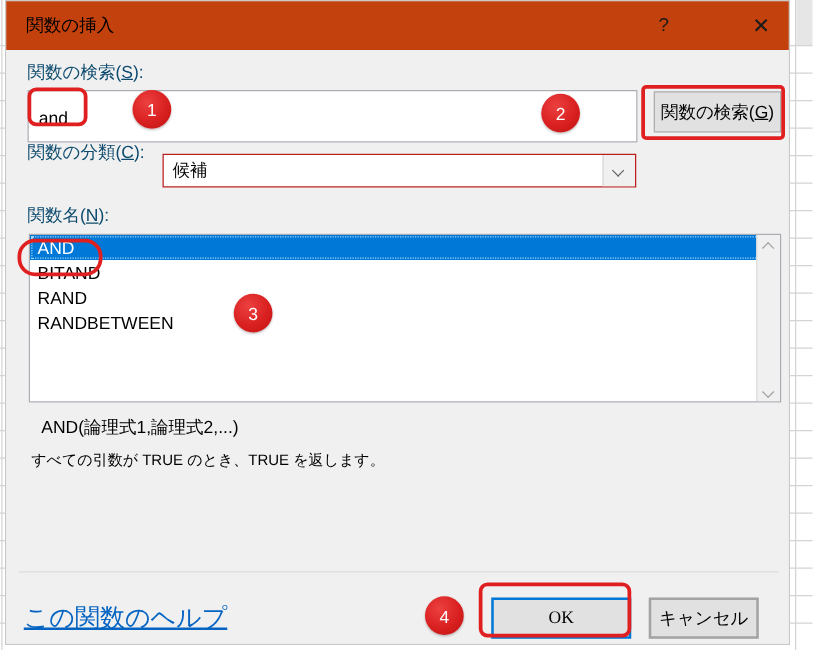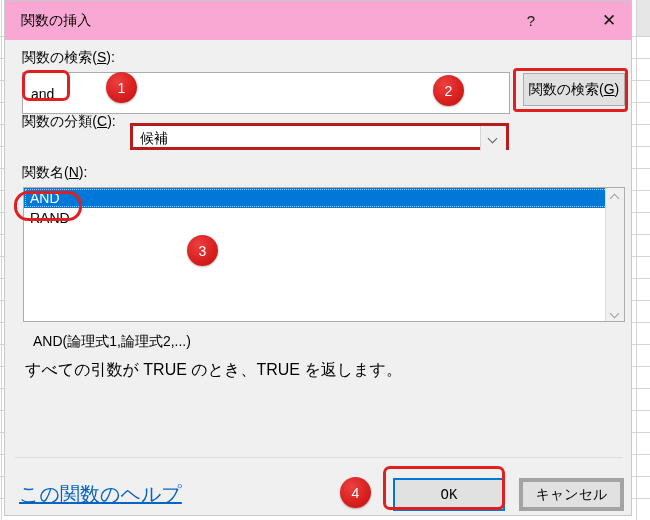--- a/index.html
+++ b/index.html
@@ -51,21 +51,21 @@
     background: #f0f0f0;
     border: 1px solid #c8c8c8;
     box-sizing: border-box;
   }
 
   .titlebar {
     position: absolute;
     left: 0; top: 0;
     width: 100%;
     height: 39px;
-    background: #f9a8d4;
+    background: #c2410c;
     box-sizing: border-box;
   }
   .title-text {
     position: absolute;
     left: 16px;
     top: 11px;
     font-size: 14px;
     color: #000000;
     white-space: nowrap;
   }
@@ -90,21 +90,21 @@
     left: 0;
     top: 39px;
     width: 100%;
     bottom: 0;
     background: #f0f0f0;
   }
 
   .lbl {
     position: absolute;
     font-size: 14px;
-    color: #000000;
+    color: #0c4a6e;
     white-space: nowrap;
   }
   .lbl u { text-decoration: underline; }
 
   
   #lbl-search { left: 17px; top: 9px; }
 
   #search-input {
     position: absolute;
     left: 17px;
@@ -141,21 +141,21 @@
   #lbl-category { left: 17px; top: 73px; }
 
   #category-combo {
     position: absolute;
     left: 125px;
     top: 83px;
     width: 379px;
     height: 27px;
     box-sizing: border-box;
     background: #ffffff;
-    border: 3px solid #b91c1c;
+    border: 1px solid #b91c1c;
   }
   #category-value {
     position: absolute;
     left: 7px;
     top: 4px;
     font-size: 14px;
     color: #000000;
     white-space: nowrap;
   }
   #category-arrow-btn {
@@ -253,21 +253,21 @@
     left: 28px;
     top: 293px;
     font-size: 14px;
     color: #000000;
     white-space: nowrap;
   }
   #desc-text {
     position: absolute;
     left: 20px;
     top: 320px;
-    font-size: 16px;
+    font-size: 12px;
     color: #000000;
     white-space: nowrap;
   }
 
   
   #footer-sep {
     position: absolute;
     left: 10px;
     top: 417px;
     width: 608px;
@@ -286,35 +286,35 @@
   }
   #btn-ok {
     position: absolute;
     left: 388px;
     top: 438px;
     width: 112px;
     height: 33px;
     box-sizing: border-box;
     background: #e1e1e1;
     border: 2px solid #0078d7;
-    font-family: Liberation Mono, monospace;
+    font-family: Liberation Serif, serif;
     font-size: 14px;
     color: #000000;
     cursor: default;
     padding: 0;
   }
   #btn-cancel {
     position: absolute;
     left: 514px;
     top: 438px;
-    width: 105px;
+    width: 88px;
     height: 33px;
     box-sizing: border-box;
     background: #e1e1e1;
-    border: 4px solid #a3a3a3;
+    border: 2px solid #a3a3a3;
     font-family: inherit;
     font-size: 14px;
     color: #000000;
     cursor: default;
     padding: 0;
   }
 
   
   #annotations {
     position: absolute;
@@ -391,21 +391,23 @@
     <div id="category-combo">
       <div id="category-value">候補</div>
       <div id="category-arrow-btn">
           <span class="chev"></span>
         </div>
     </div>
 
     <div class="lbl" id="lbl-funcname"><span>関数名(</span><u>N</u><span>):</span></div>
     <div id="func-list">
       <div class="func-item selected">AND</div>
+      <div class="func-item">BITAND</div>
       <div class="func-item">RAND</div>
+      <div class="func-item">RANDBETWEEN</div>
       <div id="list-scroll">
         <div class="sb-arrow up">
             <span class="sb-chev"></span>
           </div>
         <div class="sb-arrow down">
             <span class="sb-chev"></span>
           </div>
       </div>
     </div>
 

